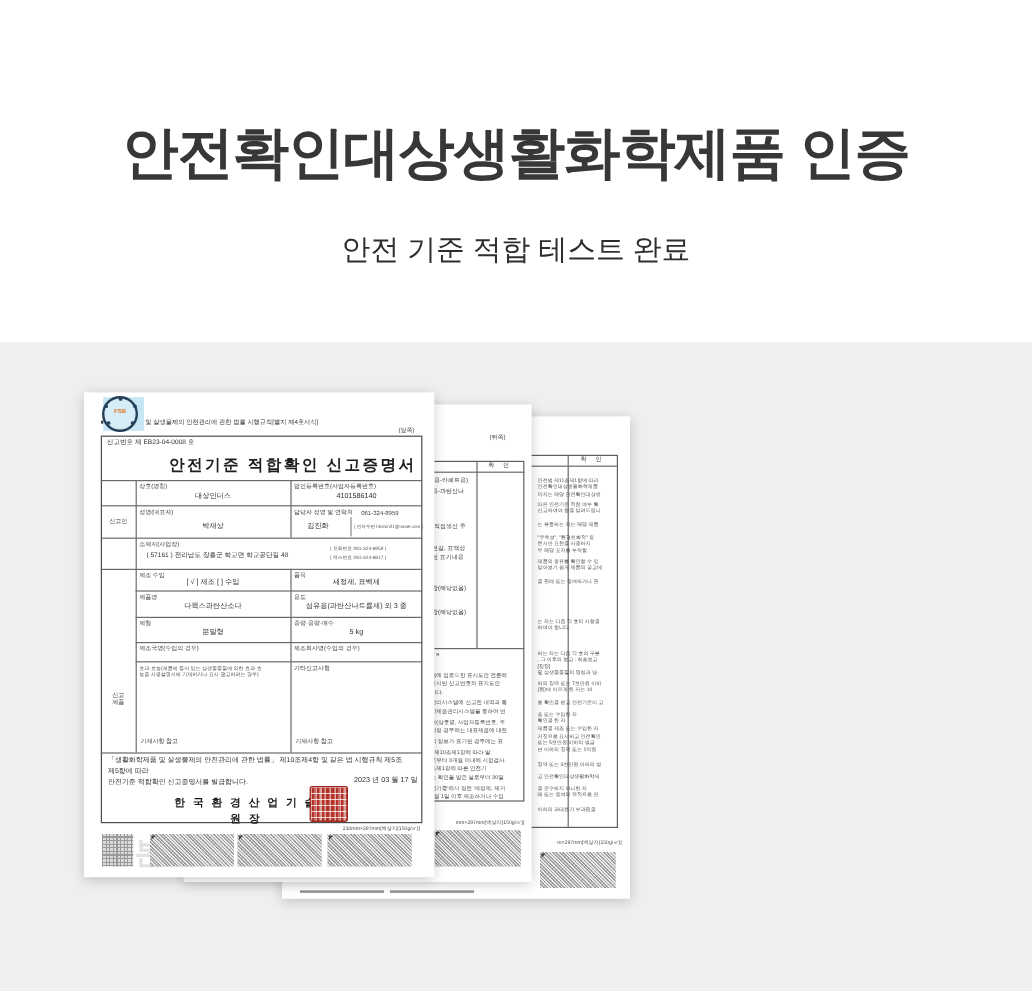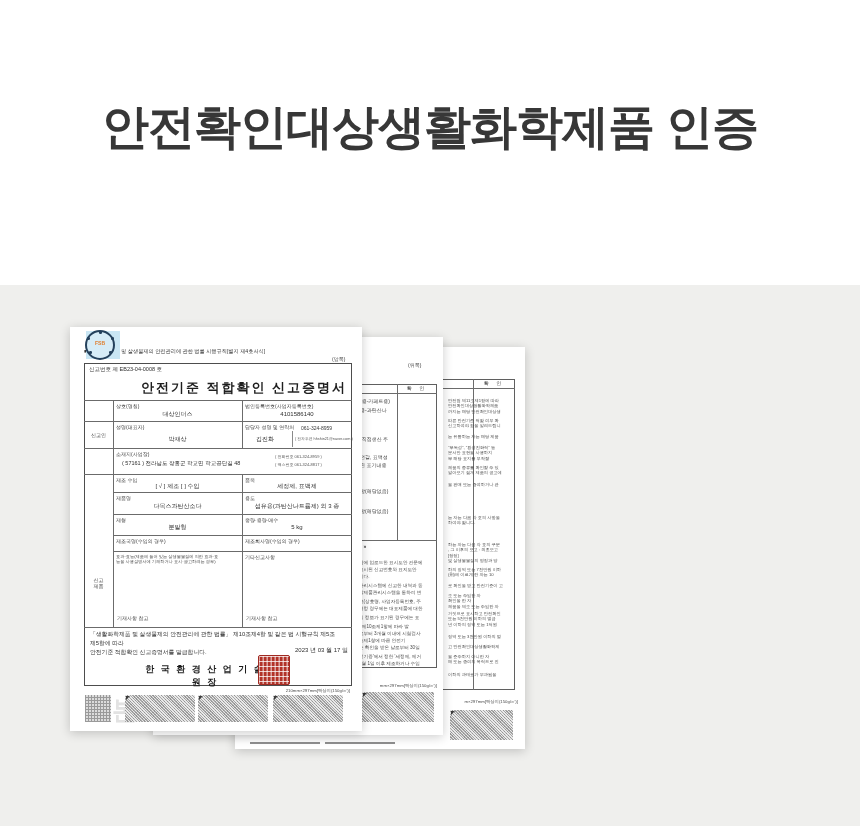--- a/index.html
+++ b/index.html
@@ -38,20 +38,21 @@
   .ringdot{position:absolute;width:2.5px;height:2.5px;background:#24415c;border-radius:50%;}
   .watermark{color:#e2e2e2;font-weight:700;}
 </style>
 </head>
 <body>
 
 <div class="stage">
 
   <div class="hero">
     <div class="hero-title">안전확인대상생활화학제품 인증</div>
+    <div class="hero-sub">안전 기준 적합 테스트 완료</div>
   </div>
 
   <div class="panel"></div>
 
   <div class="page page3">
     <div class="box" style="left:40px;top:32px;width:240px;height:311px;"></div>
     <div class="ln" style="left:40px;top:41px;width:240px;height:1px;"></div>
     <div class="ln" style="left:238px;top:32px;width:1px;height:311px;"></div>
     <div class="t5 ctr abs" style="left:238px;top:33px;width:42px;letter-spacing:3px;">확 인</div>
 

